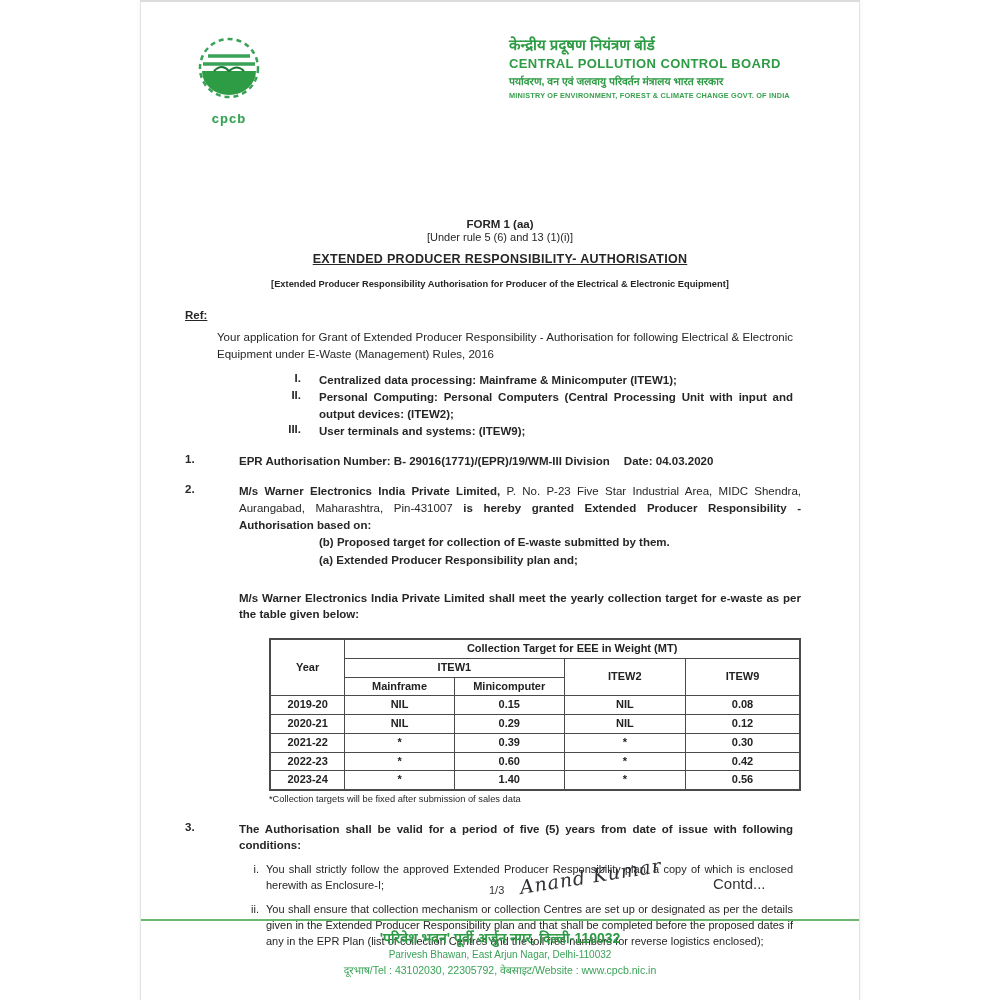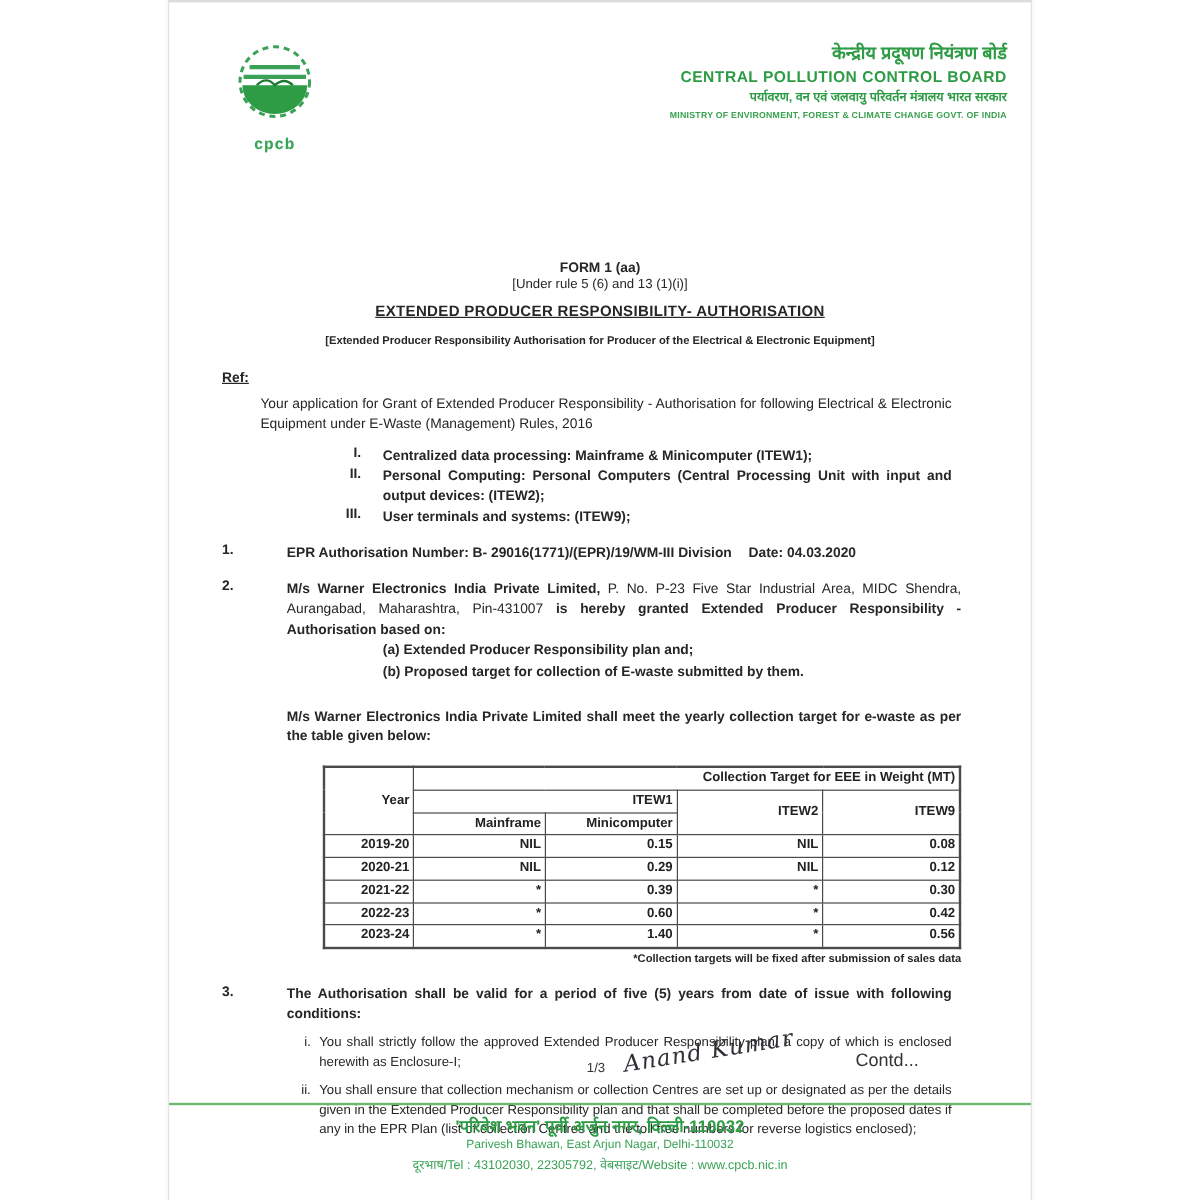--- a/index.html
+++ b/index.html
@@ -44,21 +44,21 @@
     color: #3aa257;
     letter-spacing: 1px;
     margin-top: -2px;
     text-shadow: 0 0 1px #b9e4c4;
   }
   .org-block {
     position: absolute;
     left: 368px;
     top: 33px;
     width: 330px;
-    text-align: right;
+    text-align: left;
     color: #2e9b45;
   }
   .org-hindi   { font-size: 15px; font-weight: bold; line-height: 1.35; }
   .org-english { font-size: 13px; font-weight: bold; letter-spacing: 0.4px; line-height: 1.45; }
   .ministry-hindi { font-size: 10.5px; font-weight: bold; line-height: 1.5; }
   .ministry-english { font-size: 7.3px; font-weight: bold; letter-spacing: 0.2px; line-height: 1.7; opacity: 0.95; }
 
   
   .form-head { margin-top: 86px; text-align: center; }
   .form-number { font-size: 11.5px; font-weight: bold; }
@@ -105,29 +105,29 @@
   .table-wrap { margin: 15px 0 0 30px; width: 532px; }
   table.target {
     border-collapse: collapse;
     width: 532px;
     font-size: 11px;
     font-weight: bold;
     color: #222;
   }
   table.target td {
     border: 1px solid #4a4a4a;
-    text-align: right;
+    text-align: center;
     padding: 2px 3px;
     line-height: 1.25;
   }
   table.target { border: 2px solid #4a4a4a; }
   .footnote {
     font-size: 9.3px;
-    font-weight: bold;
-    text-align: right;
+    font-weight: normal;
+    text-align: left;
     margin-top: 2px;
     width: 532px;
   }
 
   .cond-item { display: flex; font-size: 11px; margin-top: 8px; font-weight: normal; }
   .cond-num { width: 16px; flex: none; text-align: right; margin-right: 7px; margin-left: 4px; }
   .cond-text { text-align: justify; line-height: 1.45; }
   .item3-head { font-weight: bold; text-align: justify; }
 
   
@@ -220,22 +220,22 @@
 
     <div class="num-item">
       <span class="num">2.</span>
       <div class="num-body">
         <div class="justify">
           <span class="bold">M/s Warner Electronics India Private Limited,</span>
           <span>P. No. P-23 Five Star Industrial Area, MIDC Shendra, Aurangabad, Maharashtra, Pin-431007</span>
           <span class="bold">is hereby granted Extended Producer Responsibility - Authorisation based on:</span>
         </div>
         <div class="sub-list">
+          <div>(b)  Proposed target for collection of E-waste submitted by them.</div>
           <div>(a)  Extended Producer Responsibility plan and;</div>
-          <div>(b)  Proposed target for collection of E-waste submitted by them.</div>
         </div>
         <div class="para2 bold justify">M/s Warner Electronics India Private Limited shall meet the yearly collection target for e-waste as per the table given below:</div>
 
         <div class="table-wrap">
           <table class="target">
             <colgroup>
               <col style="width:75px">
                 <col style="width:110px">
                 <col style="width:110px">
                 <col style="width:122px">

